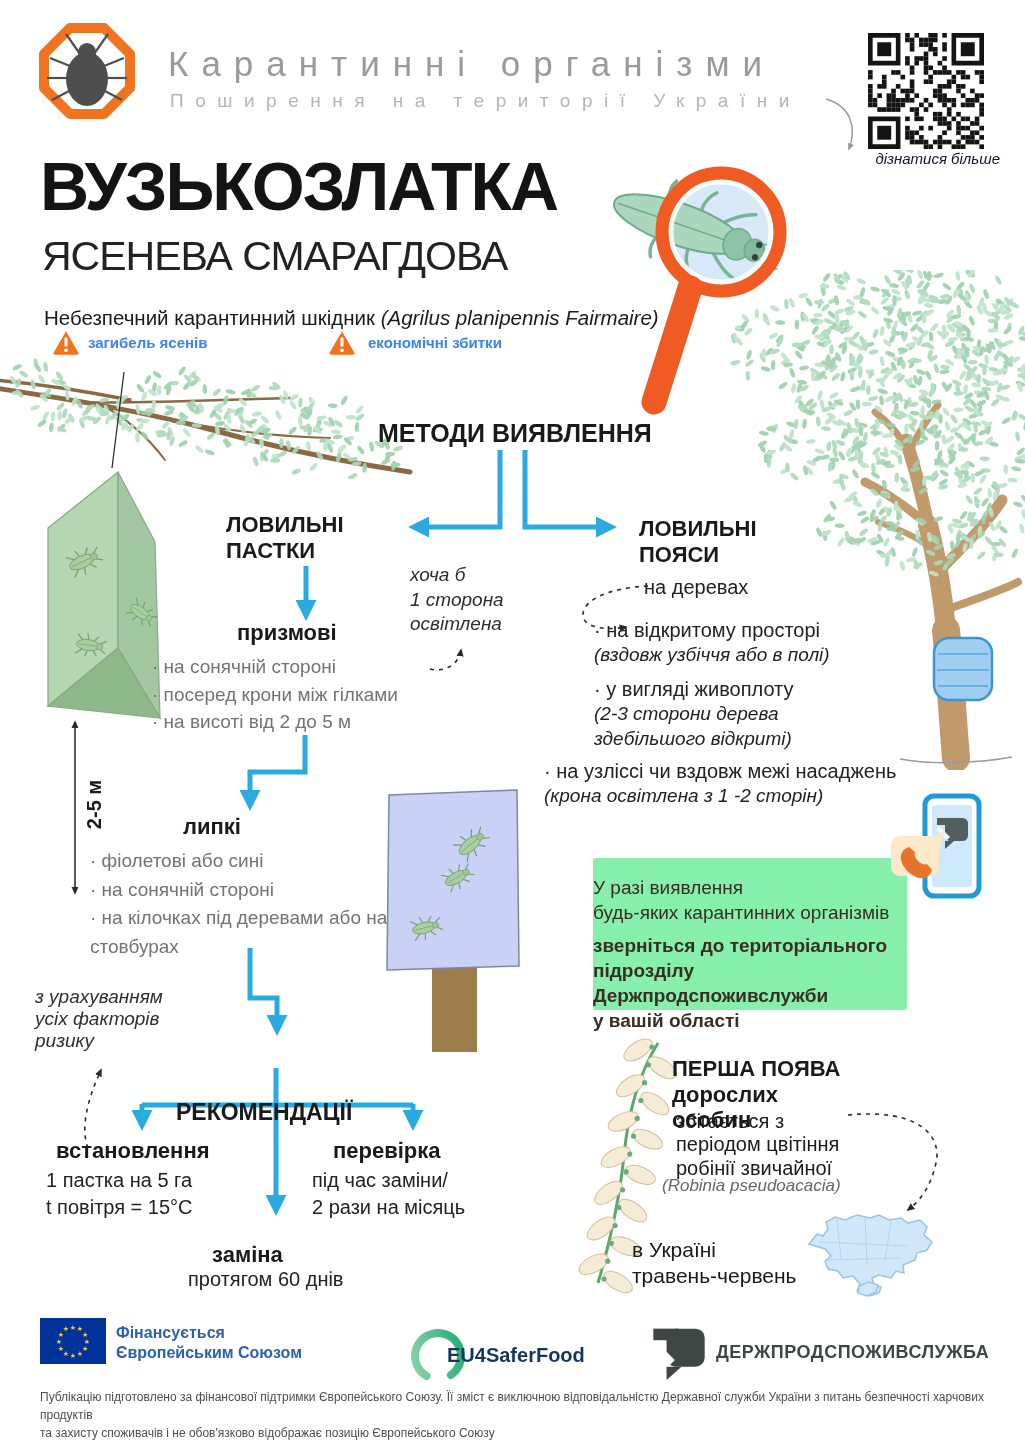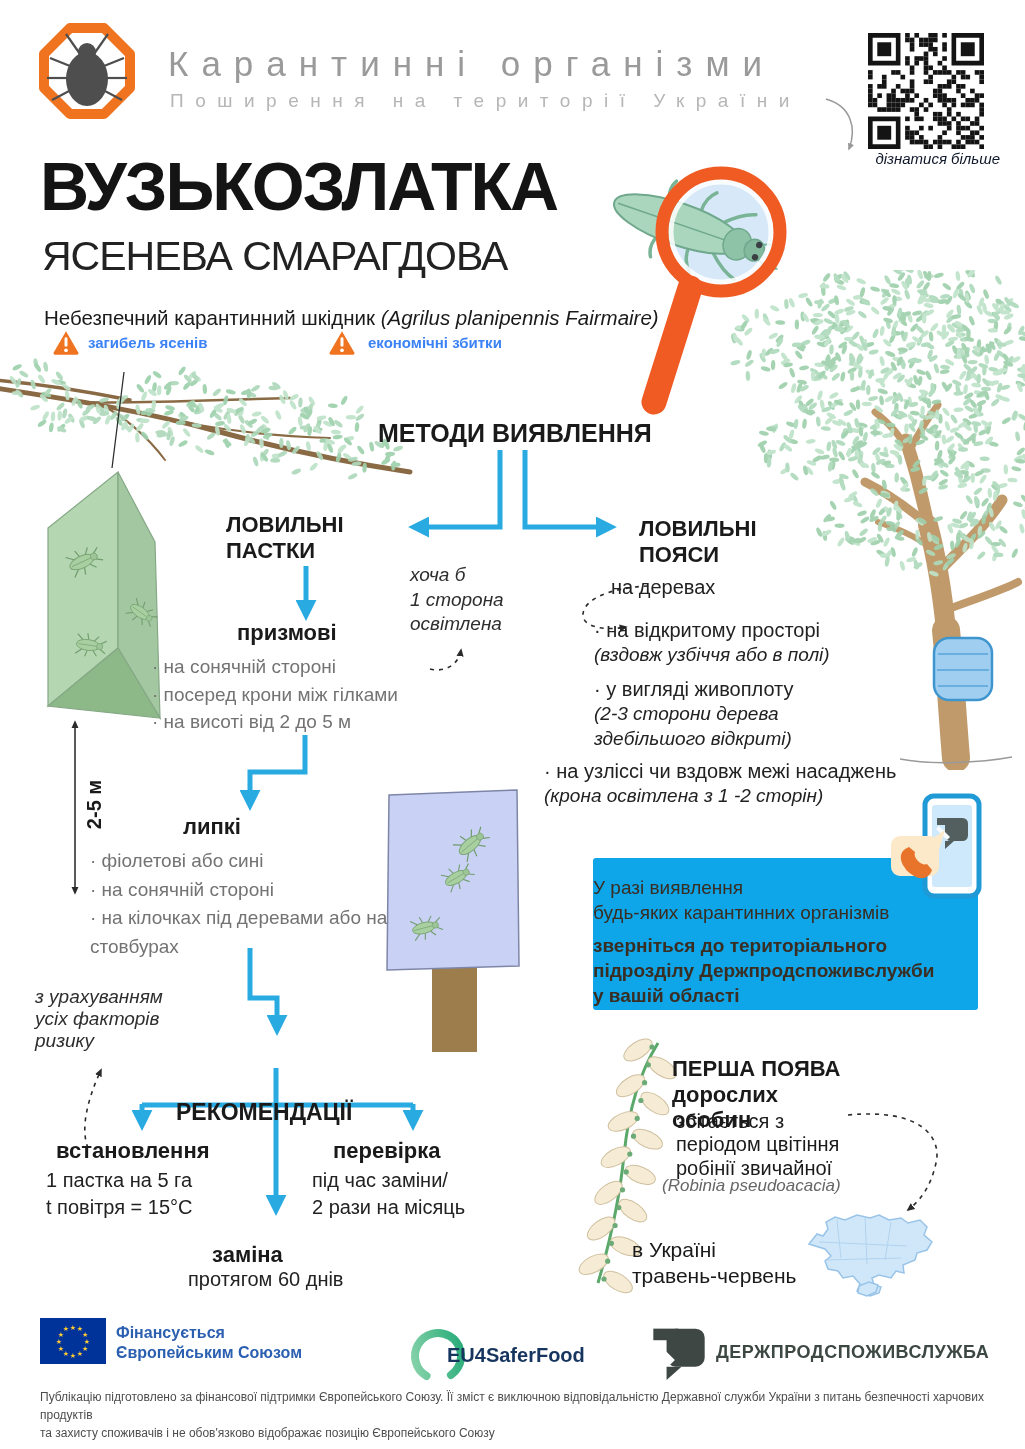--- a/index.html
+++ b/index.html
@@ -23,21 +23,21 @@
   .fc-head{left:378px;top:419px;width:280px;font-size:25px;font-weight:800;z-index:10;}
   .node-title{font-size:22px;font-weight:800;line-height:1.18;z-index:10;}
   .node-sub{font-size:22px;font-weight:700;z-index:10;}
   .bullets{font-size:19px;color:#737373;z-index:10;}
   .blt::before{content:"·  ";}
   .note-it{font-size:19px;font-style:italic;color:#2e2e2e;line-height:1.3;z-index:10;}
   .belt-item{font-size:20px;color:#222;line-height:1.3;z-index:10;}
   .belt-item .det{font-style:italic;font-size:19px;}
   .measure-label{font-size:20px;font-weight:700;transform:rotate(-90deg);z-index:10;}
   
-  .callout{left:593px;top:858px;width:385px;height:152px;background:#0ea5e9;border-radius:3px;z-index:6;}
+  .callout{left:593px;top:858px;width:314px;height:152px;background:#86efac;border-radius:3px;z-index:6;}
   .callout .intro{margin-top:17px;font-size:19px;line-height:1.33;color:#3a2d22;}
   .callout .action{margin-top:7px;font-size:19px;font-weight:700;line-height:1.33;color:#3a2d22;}
   
   .rec-detail{font-size:20px;color:#222;line-height:1.35;z-index:10;}
   
   .first-title{left:672px;top:1056px;width:190px;font-size:22px;font-weight:800;line-height:1.17;z-index:10;}
   .first-text{left:676px;top:1110px;width:190px;font-size:20px;line-height:1.17;z-index:10;}
   .first-latin{left:662px;top:1176px;width:220px;font-size:17px;font-style:italic;color:#666;z-index:10;}
   .first-period{left:632px;top:1237px;width:180px;font-size:21px;line-height:1.25;z-index:10;}
   
@@ -1528,21 +1528,21 @@
     <div class="blt">на сонячній стороні</div>
     <div class="blt">на кілочках під деревами або на стовбурах</div>
   </div>
 
   <div class="abs note-it ctr pre" style="left:35px;top:986px;width:160px;line-height:1.15">з урахуванням
 усіх факторів
 ризику</div>
 
   <div class="abs node-title ctr pre" style="left:639px;top:516px;width:160px">ЛОВИЛЬНІ
 ПОЯСИ</div>
-  <div class="abs belt-item ctr" style="left:611px;top:574px;width:150px">на деревах</div>
+  <div class="abs belt-item ctr" style="left:644px;top:574px;width:150px">на деревах</div>
 
   <div class="abs belt-item ctr" style="left:594px;top:617px;width:300px">
     <div class="blt">на відкритому просторі</div>
     <div class="det pre">(вздовж узбіччя або в полі)</div>
   </div>
   <div class="abs belt-item ctr" style="left:594px;top:676px;width:300px">
     <div class="blt">у вигляді живоплоту</div>
     <div class="det pre">(2-3 сторони дерева
 здебільшого відкриті)</div>
   </div>

